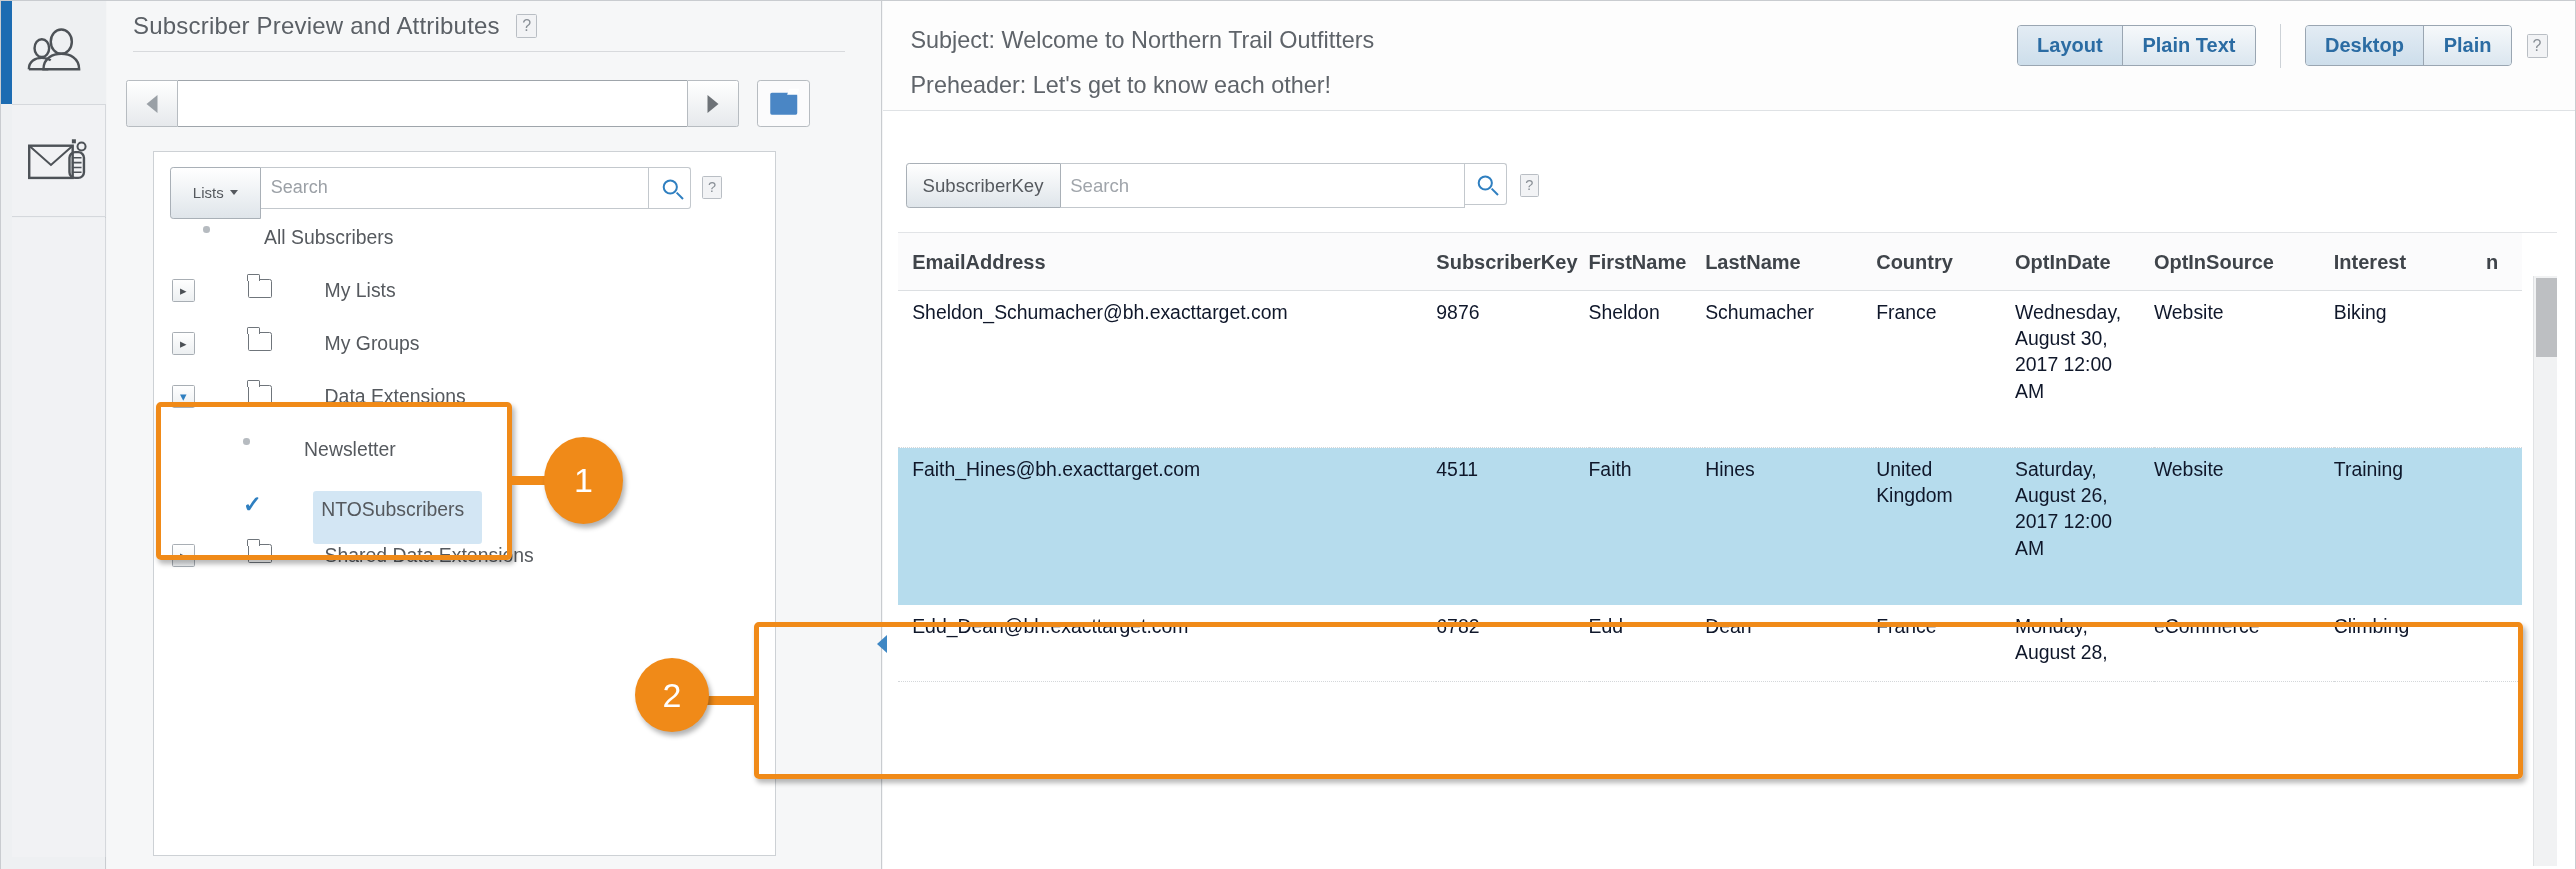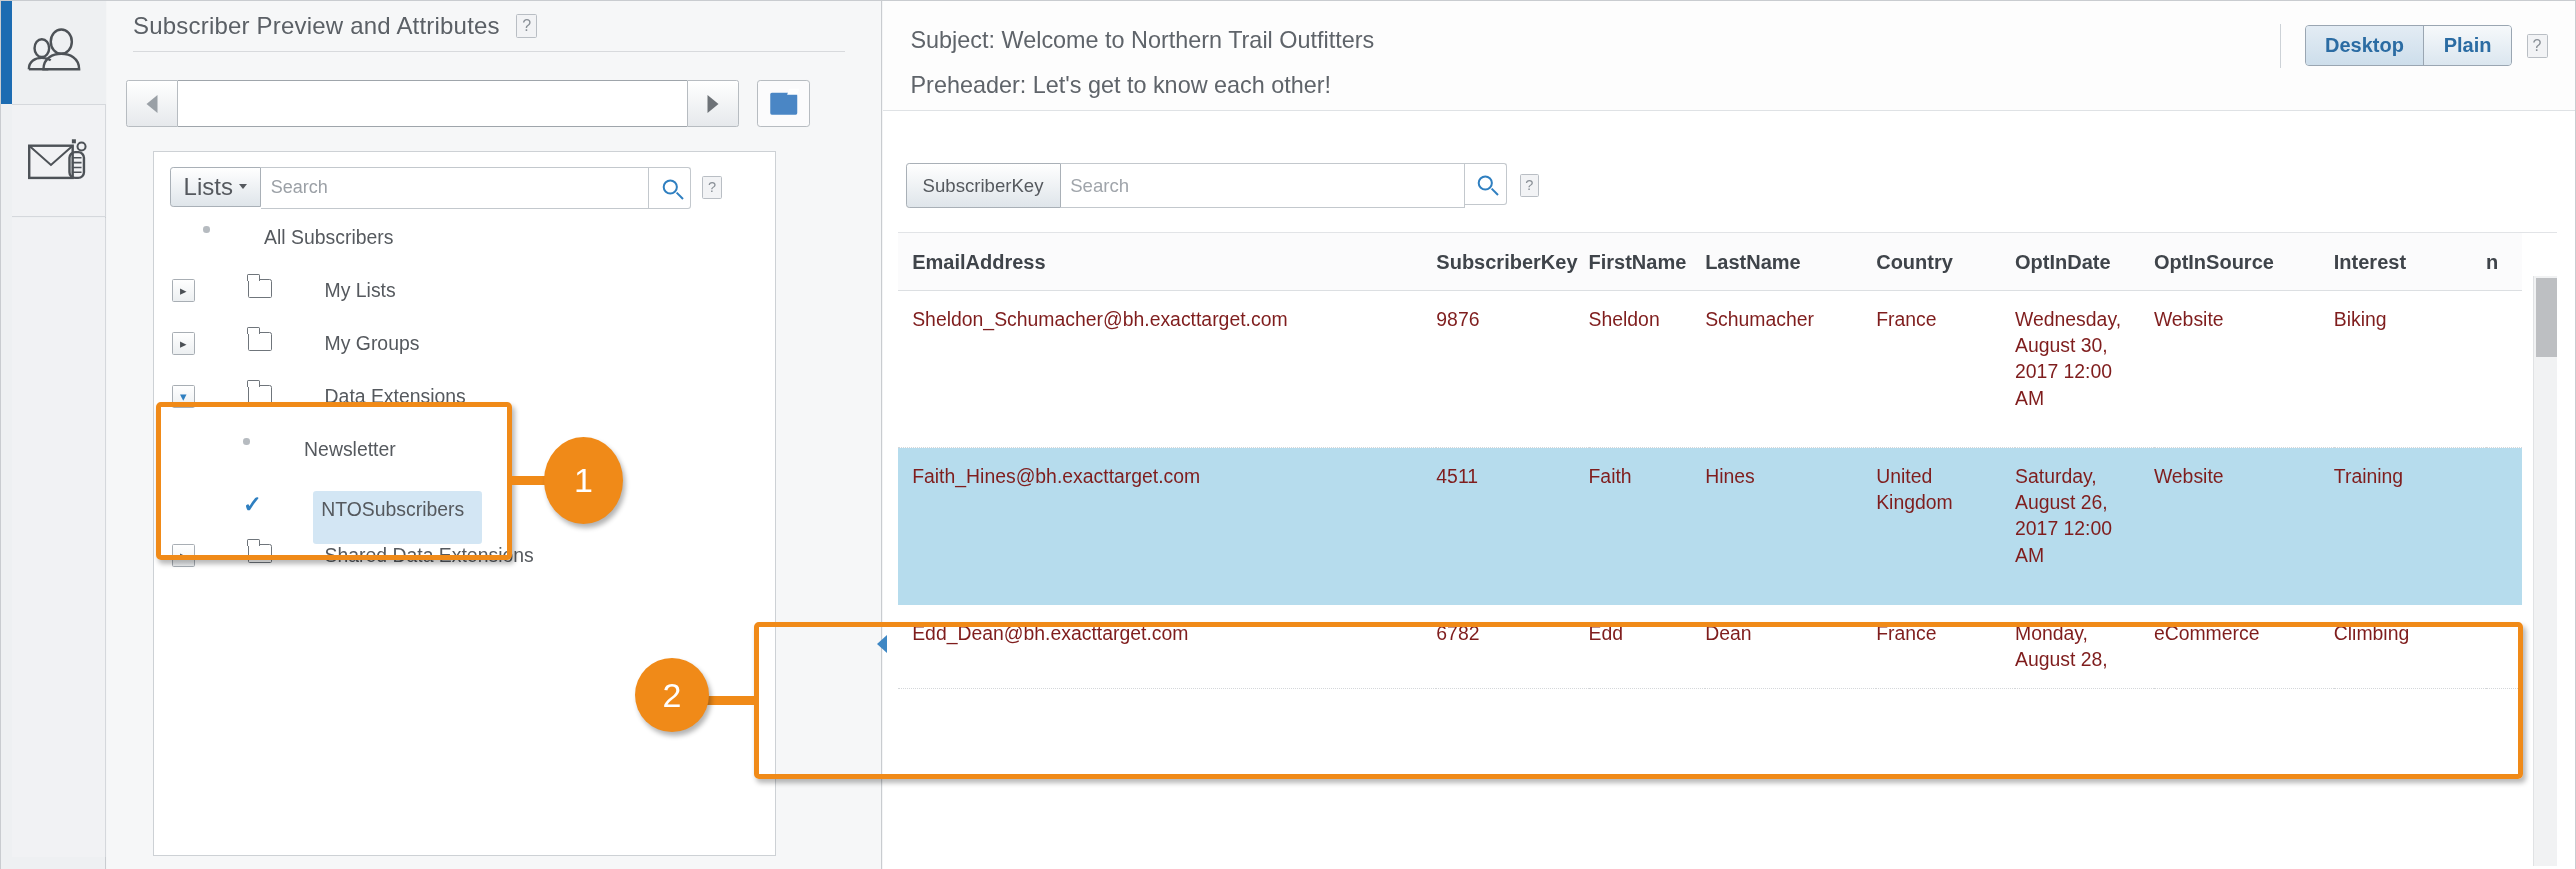--- a/index.html
+++ b/index.html
@@ -126,24 +126,24 @@
     position: absolute; left: 46px; top: 150px;
     width: 623px; height: 705px;
     background: #ffffff;
     border: 0.8px solid #cdd1d5;
   }
   .tree-search-row {
     position: absolute; left: 16px; top: 14.6px;
     width: 566px; height: 42px;
   }
   .lists-btn {
-    float: left; width: 91px; height: 40px;
+    float: left; width: 91px; height: 52px;
     background: linear-gradient(#ffffff,#dfe5ea);
     border: 0.8px solid #a9b0b7; border-radius: 3.2px 0 0 3.2px;
-    font-size: 24px; color: #55595e;
+    font-size: 15px; color: #55595e;
     display: flex; align-items: center; justify-content: center; gap: 6.5px;
   }
   .caret-down {
     width: 0; height: 0;
     border-left: 4.9px solid transparent; border-right: 4.9px solid transparent;
     border-top: 5.7px solid #55595e;
   }
   .tree-search-input {
     float: left; width: 388px; height: 42px;
     border: 0.8px solid #c3c8cd; border-left: 0;
@@ -288,22 +288,22 @@
     background: #fff;
     border-top: 0.8px solid #e2e4e7;
   }
   table.grid { width: 1624px; border-collapse: collapse; table-layout: fixed; }
   table.grid th {
     text-align: left; font-size: 20px; color: #3f444a; font-weight: bold;
     padding: 18px 0 16px 0; border-bottom: 0.8px solid #dcdfe2;
     background: #fbfbfc; vertical-align: top;
   }
   table.grid td {
-    font-size: 19.4px; color: #7f1d1d; vertical-align: top;
-    padding: 15px 13px 16px 0;
+    font-size: 19.4px; color: #0f172a; vertical-align: top;
+    padding: 8px 13px 16px 0;
     border-bottom: 0.8px dotted #d4d7da;
     line-height: 1.35;
     margin-top: 24px;
   }
   tr.highlight td { background: #b6dced; border-bottom: 0; }
   .c-email { width: 485px; padding-left: 14.6px !important; }
   .c-key   { width: 137px; }
   .c-first { width: 105px; }
   .c-last  { width: 154px; }
   .c-ctry  { width: 125px; }
@@ -434,20 +434,24 @@
   <div class="connector" style="left:509px; top:475px; width:45px;"></div>
   <div class="badge ellipse" style="left:543px; top:436px; width:79px; height:87px;">
     <span>1</span>
   </div>
 
   <div class="right-panel">
     <div class="right-head">
       <div class="subject-line">Subject: Welcome to Northern Trail Outfitters</div>
       <div class="preheader-line">Preheader: Let's get to know each other!</div>
       <div class="head-ctrls">
+        <div class="seg">
+          <button class="on">Layout</button>
+          <button>Plain Text</button>
+        </div>
         <span class="divider-v"></span>
         <div class="seg">
           <button class="on">Desktop</button>
           <button>Plain</button>
         </div>
         <span class="help-sq" style="margin-left:14.6px;">?</span>
       </div>
     </div>
 
     <div class="grid-search-row">

